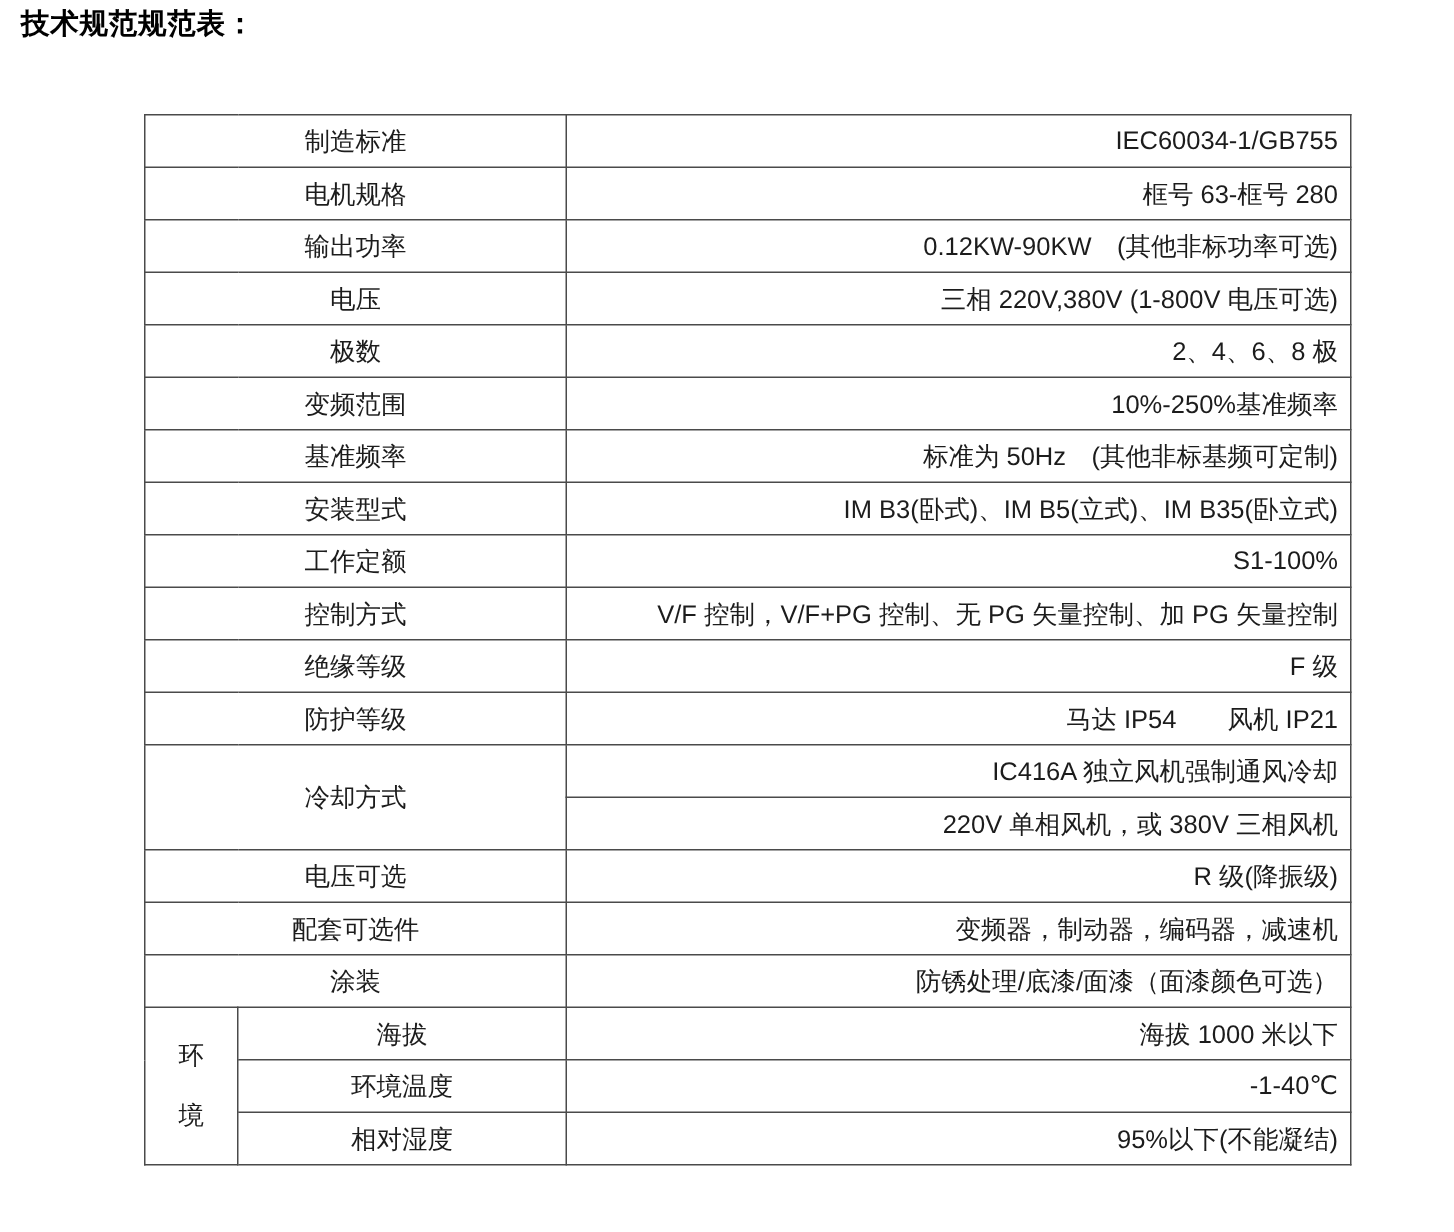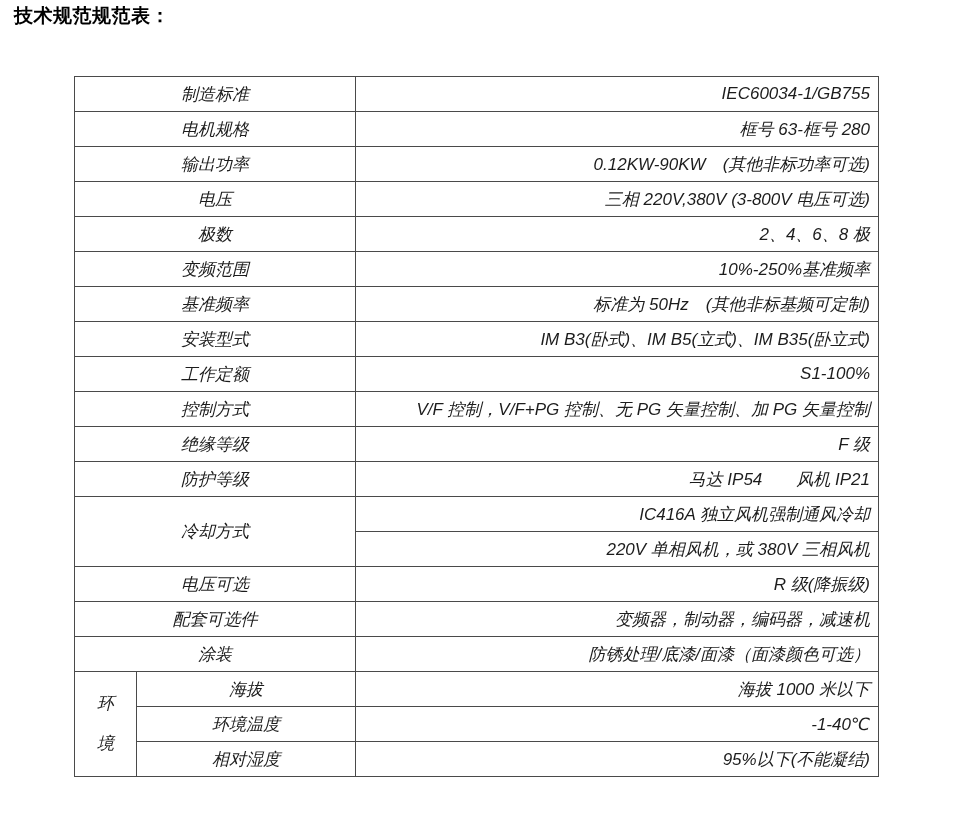--- a/index.html
+++ b/index.html
@@ -14,23 +14,22 @@
   .page-title {
     margin: 3px 0 0 14px;
     font-size: 19px;
     font-weight: 700;
     color: #000000;
     letter-spacing: 0.5px;
   }
   table.spec-table {
     border-collapse: collapse;
     table-layout: fixed;
-    margin: 47px 0 0 74px;
+    margin: 47px 0 0 96px;
     width: 804px;
-    font-style: italic;
   }
   table.spec-table td {
     border: 1px solid #4a4a4a;
     font-size: 17px;
     height: 34px;
     vertical-align: middle;
     background: #ffffff;
   }
   td.c-label {
     text-align: center;
@@ -82,21 +81,21 @@
       <td class="c-value">框号 63-框号 280</td>
     </tr>
 
     <tr>
       <td class="c-label" colspan="2">输出功率</td>
       <td class="c-value">0.12KW-90KW　(其他非标功率可选)</td>
     </tr>
 
     <tr>
       <td class="c-label" colspan="2">电压</td>
-      <td class="c-value">三相 220V,380V (3-800V 电压可选)</td>
+      <td class="c-value">三相 220V,380V (1-800V 电压可选)</td>
     </tr>
 
     <tr>
       <td class="c-label" colspan="2">极数</td>
       <td class="c-value">2、4、6、8 极</td>
     </tr>
 
     <tr>
       <td class="c-label" colspan="2">变频范围</td>
       <td class="c-value">10%-250%基准频率</td>

